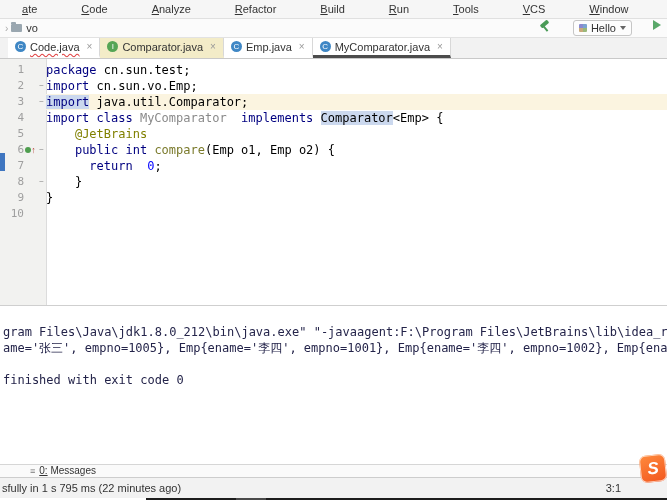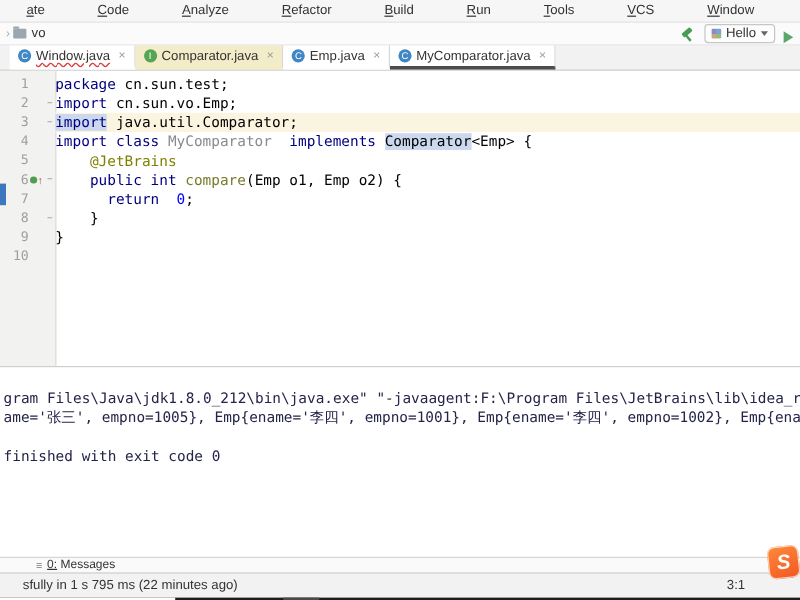--- a/index.html
+++ b/index.html
@@ -12,21 +12,21 @@
   .menu-item{display:inline-block;padding:0 22px;color:#333}
   .menu-item::first-letter{text-decoration:underline}
   .win-title{margin-left:14px;color:#9a9a9a}
 
   
   .navbar{height:18px;background:#fbfbfb;border-bottom:1px solid #e2e2e2;
           display:flex;align-items:center;padding:0 6px 0 2px}
   .crumb-sep{color:#aaa;margin:0 3px;font-size:10px}
   .folder-icon{width:11px;height:8px;background:#9aa7b0;border-radius:1px;position:relative;margin-right:4px}
   .folder-icon::before{content:"";position:absolute;top:-2px;left:0;width:5px;height:2px;background:#9aa7b0;border-radius:1px 1px 0 0}
-  .nav-right{margin-left:auto;display:flex;align-items:flex-end;gap:7px}
+  .nav-right{margin-left:auto;display:flex;align-items:flex-start;gap:21px}
   .hammer{position:relative;width:14px;height:13px}
   .hammer::before{content:"";position:absolute;left:2px;top:2px;width:9px;height:4px;background:#4a9b57;transform:rotate(-40deg);border-radius:1px}
   .hammer::after{content:"";position:absolute;left:6px;top:4px;width:2px;height:8px;background:#4a9b57;transform:rotate(-40deg)}
   .run-combo{display:flex;align-items:center;gap:4px;border:1px solid #c6c6c6;background:#fdfdfd;
              border-radius:3px;height:14px;padding:0 5px}
   .combo-app-icon{width:8px;height:8px;background:conic-gradient(#7ba3d0 0 25%,#9ab87a 0 50%,#c9a97b 0 75%,#8a8ad0 0);border-radius:1px}
   .combo-caret{width:0;height:0;border-left:3px solid transparent;border-right:3px solid transparent;border-top:4px solid #666}
   .play-btn{width:0;height:0;border-top:5px solid transparent;border-bottom:5px solid transparent;border-left:8px solid #59a869}
 
   
@@ -68,21 +68,21 @@
   .console-line{white-space:pre;font:12px "DejaVu Sans Mono",monospace;line-height:16px;color:#24244a}
 
   
   .msgbar{height:12px;border-top:1px solid #d6d6d6;background:#fafafa;display:flex;align-items:center;padding-left:30px;gap:4px}
   .msg-icon{color:#777;font-size:9px;line-height:12px}
   .msg-label{display:inline-block;font-size:10px;line-height:12px}
   .msg-label::first-letter{text-decoration:underline}
 
   
   .statusbar{height:20px;border-top:1px solid #cdcdcd;background:#f2f2f2;display:flex;align-items:center;position:relative}
-  .status-msg{margin-left:19px;color:#333;white-space:nowrap}
+  .status-msg{margin-left:2px;color:#333;white-space:nowrap}
   .caret-pos{position:absolute;right:46px;color:#333}
 
   
   .taskbar{height:23px;background:#1d1d1d;display:flex;align-items:center;position:relative}
   .tb-search{width:146px;height:23px;background:#fff;flex:none;overflow:hidden;display:flex;align-items:center}
   .tb-slot{width:30px;height:23px;flex:none;display:flex;align-items:center;justify-content:center;position:relative}
   .tb-slot.running::after{content:"";position:absolute;left:4px;right:4px;bottom:0;height:2px;background:#7db4de}
   .tb-slot.active{background:#4a4a4a}
 
   
@@ -121,21 +121,21 @@
       <span>Hello</span>
       <span class="combo-caret"></span>
     </span>
     <span class="play-btn"></span>
   </span>
 </div>
 
 <div class="tabbar">
     <div class="tab error">
       <span class="tab-icon icon-class">C</span>
-      <span class="tab-label">Window.java</span>
+      <span class="tab-label">Code.java</span>
       <span class="tab-close">×</span>
     </div>
     <div class="tab library">
       <span class="tab-icon icon-interface">I</span>
       <span class="tab-label">Comparator.java</span>
       <span class="tab-close">×</span>
     </div>
     <div class="tab normal">
       <span class="tab-icon icon-class">C</span>
       <span class="tab-label">Emp.java</span>

